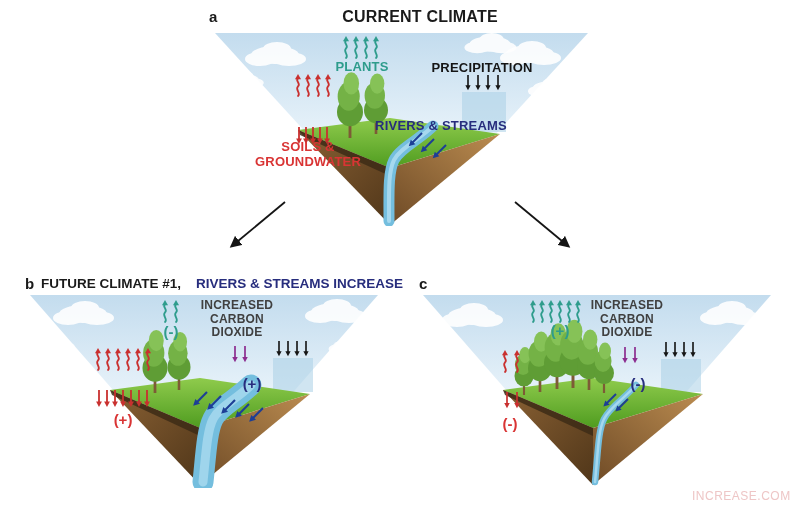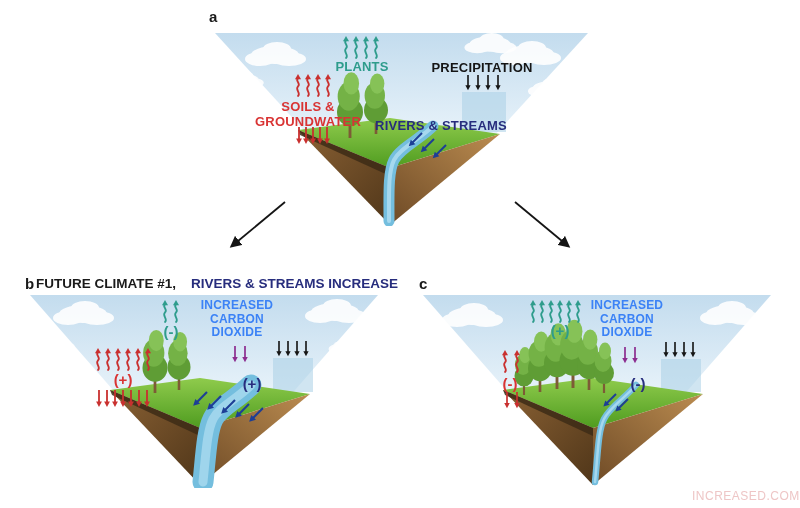--- a/index.html
+++ b/index.html
@@ -2,33 +2,33 @@
 <html><head>
 <meta charset="utf-8">
 <style>
   html,body{margin:0;padding:0;background:#fff;}
   .canvas{position:relative;width:800px;height:508px;background:#ffffff;overflow:hidden;
           font-family:"Liberation Sans",sans-serif;}
   .abs{position:absolute;}
   .marker{position:absolute;font-weight:bold;font-size:15px;color:#1a1a1a;}
   .title-a{position:absolute;left:200px;top:8px;width:440px;text-align:center;
            font-weight:bold;font-size:16px;color:#1a1a1a;letter-spacing:.2px;}
-  .title-bc{position:absolute;text-align:left;font-weight:bold;font-size:13.5px;
-            color:#1a1a1a;white-space:nowrap;margin-left:8px;}
+  .title-bc{position:absolute;text-align:right;font-weight:bold;font-size:13.5px;
+            color:#1a1a1a;white-space:nowrap;}
   .title-bc .hl{margin-left:5px;}
   .scene{position:absolute;}
   .scene svg{display:block;}
   .lbl{position:absolute;font-weight:bold;font-size:13px;line-height:1.18;
        text-align:center;transform:translateX(-50%);white-space:pre-line;letter-spacing:.2px;}
   .sign{position:absolute;font-weight:bold;font-size:15px;transform:translateX(-50%);}
   .co2{font-size:12px;line-height:1.14;}
   .teal{color:#2E9C8C;}
-  .red{color:#D93434;}
+  .red{color:#D93434;margin-top:40px;}
   .navy{color:#272D7D;padding-left:10px;}
-  .purple{color:#3b82f6;}
+  .purple{color:#404040;}
   .black{color:#151515;}
   .watermark{position:absolute;left:692px;top:489px;font-size:12px;color:#EEC6C6;
              letter-spacing:.5px;}
 </style>
 </head>
 <body>
 
 <div class="canvas">
 
   <svg width="0" height="0" style="position:absolute" aria-hidden="true">
@@ -69,20 +69,21 @@
         <ellipse cx="-1" cy="-32" rx="8.5" ry="11" fill="#74b246"></ellipse>
         <ellipse cx="1" cy="-42" rx="6" ry="8.5" fill="#86c257"></ellipse>
       </g>
       <marker id="ahead" viewBox="0 0 10 10" refX="7.5" refY="5" markerWidth="6.5" markerHeight="6.5" orient="auto-start-reverse">
         <path d="M0,0 L10,5 L0,10 Z" fill="#151515"></path>
       </marker>
     </defs>
   </svg>
 
   <div class="marker" style="left:209px;top:8px">a</div>
+  <div class="title-a">CURRENT CLIMATE</div>
 
   <div class="scene" style="left:190px;top:30px;width:420px;height:196px">
     <svg viewBox="0 0 420 196" width="420" height="196">
       <polygon points="25,3 398,3 293,118 130,118" fill="url(#skyG)"></polygon>
       <g>
         <use href="#cloud" transform="translate(85,25)"></use>
         <use href="#cloud" transform="translate(52,50) scale(0.7)"></use>
         <use href="#cloud" transform="translate(300,14) scale(0.85)"></use>
         <use href="#cloud" transform="translate(340,24)"></use>
         <use href="#cloud" transform="translate(362,58) scale(0.8)"></use>
@@ -283,14 +284,14 @@
       </g>
     </svg>
     <div class="sign teal" style="left:152px;top:30px">(+)</div>
     <div class="lbl purple co2" style="left:219px;top:7px">INCREASED
 CARBON
 DIOXIDE</div>
     <div class="sign red" style="left:102px;top:83px">(-)</div>
     <div class="sign navy" style="left:225px;top:83px">(-)</div>
   </div>
 
-  <div class="watermark">INCREASED.COM</div>
+  <div class="watermark">INCREASE.COM</div>
 </div>
 
 </body></html>

